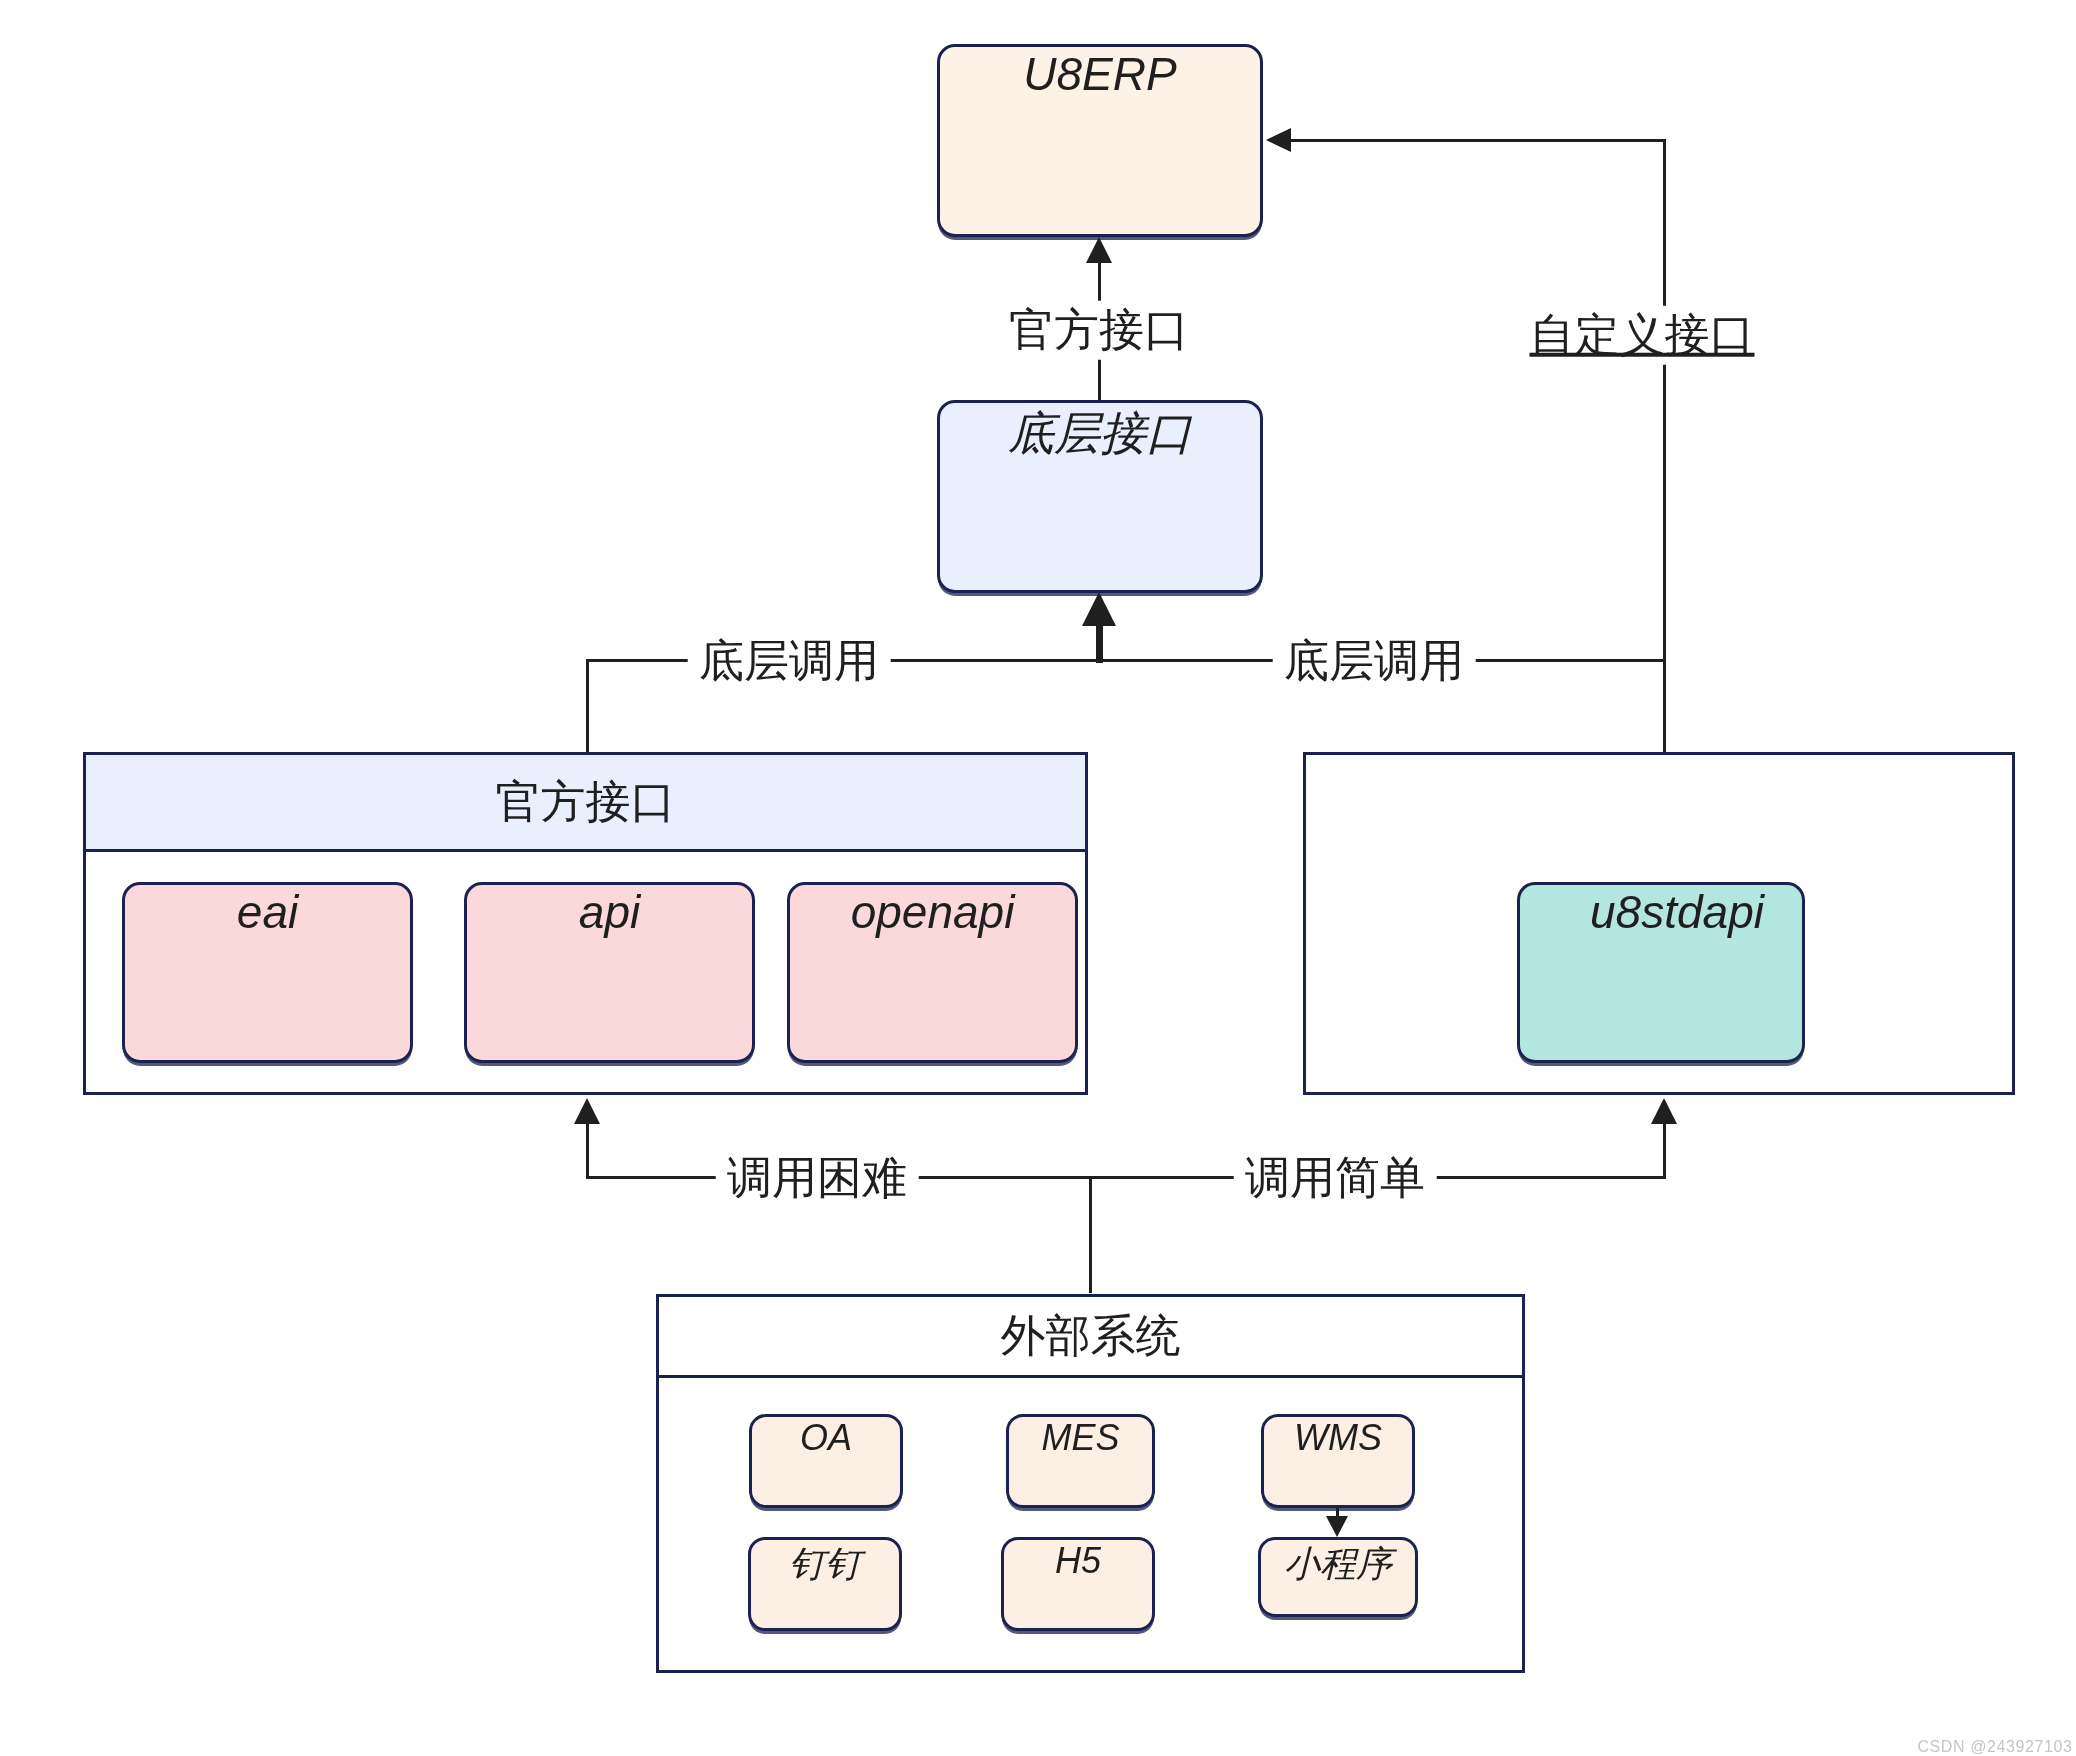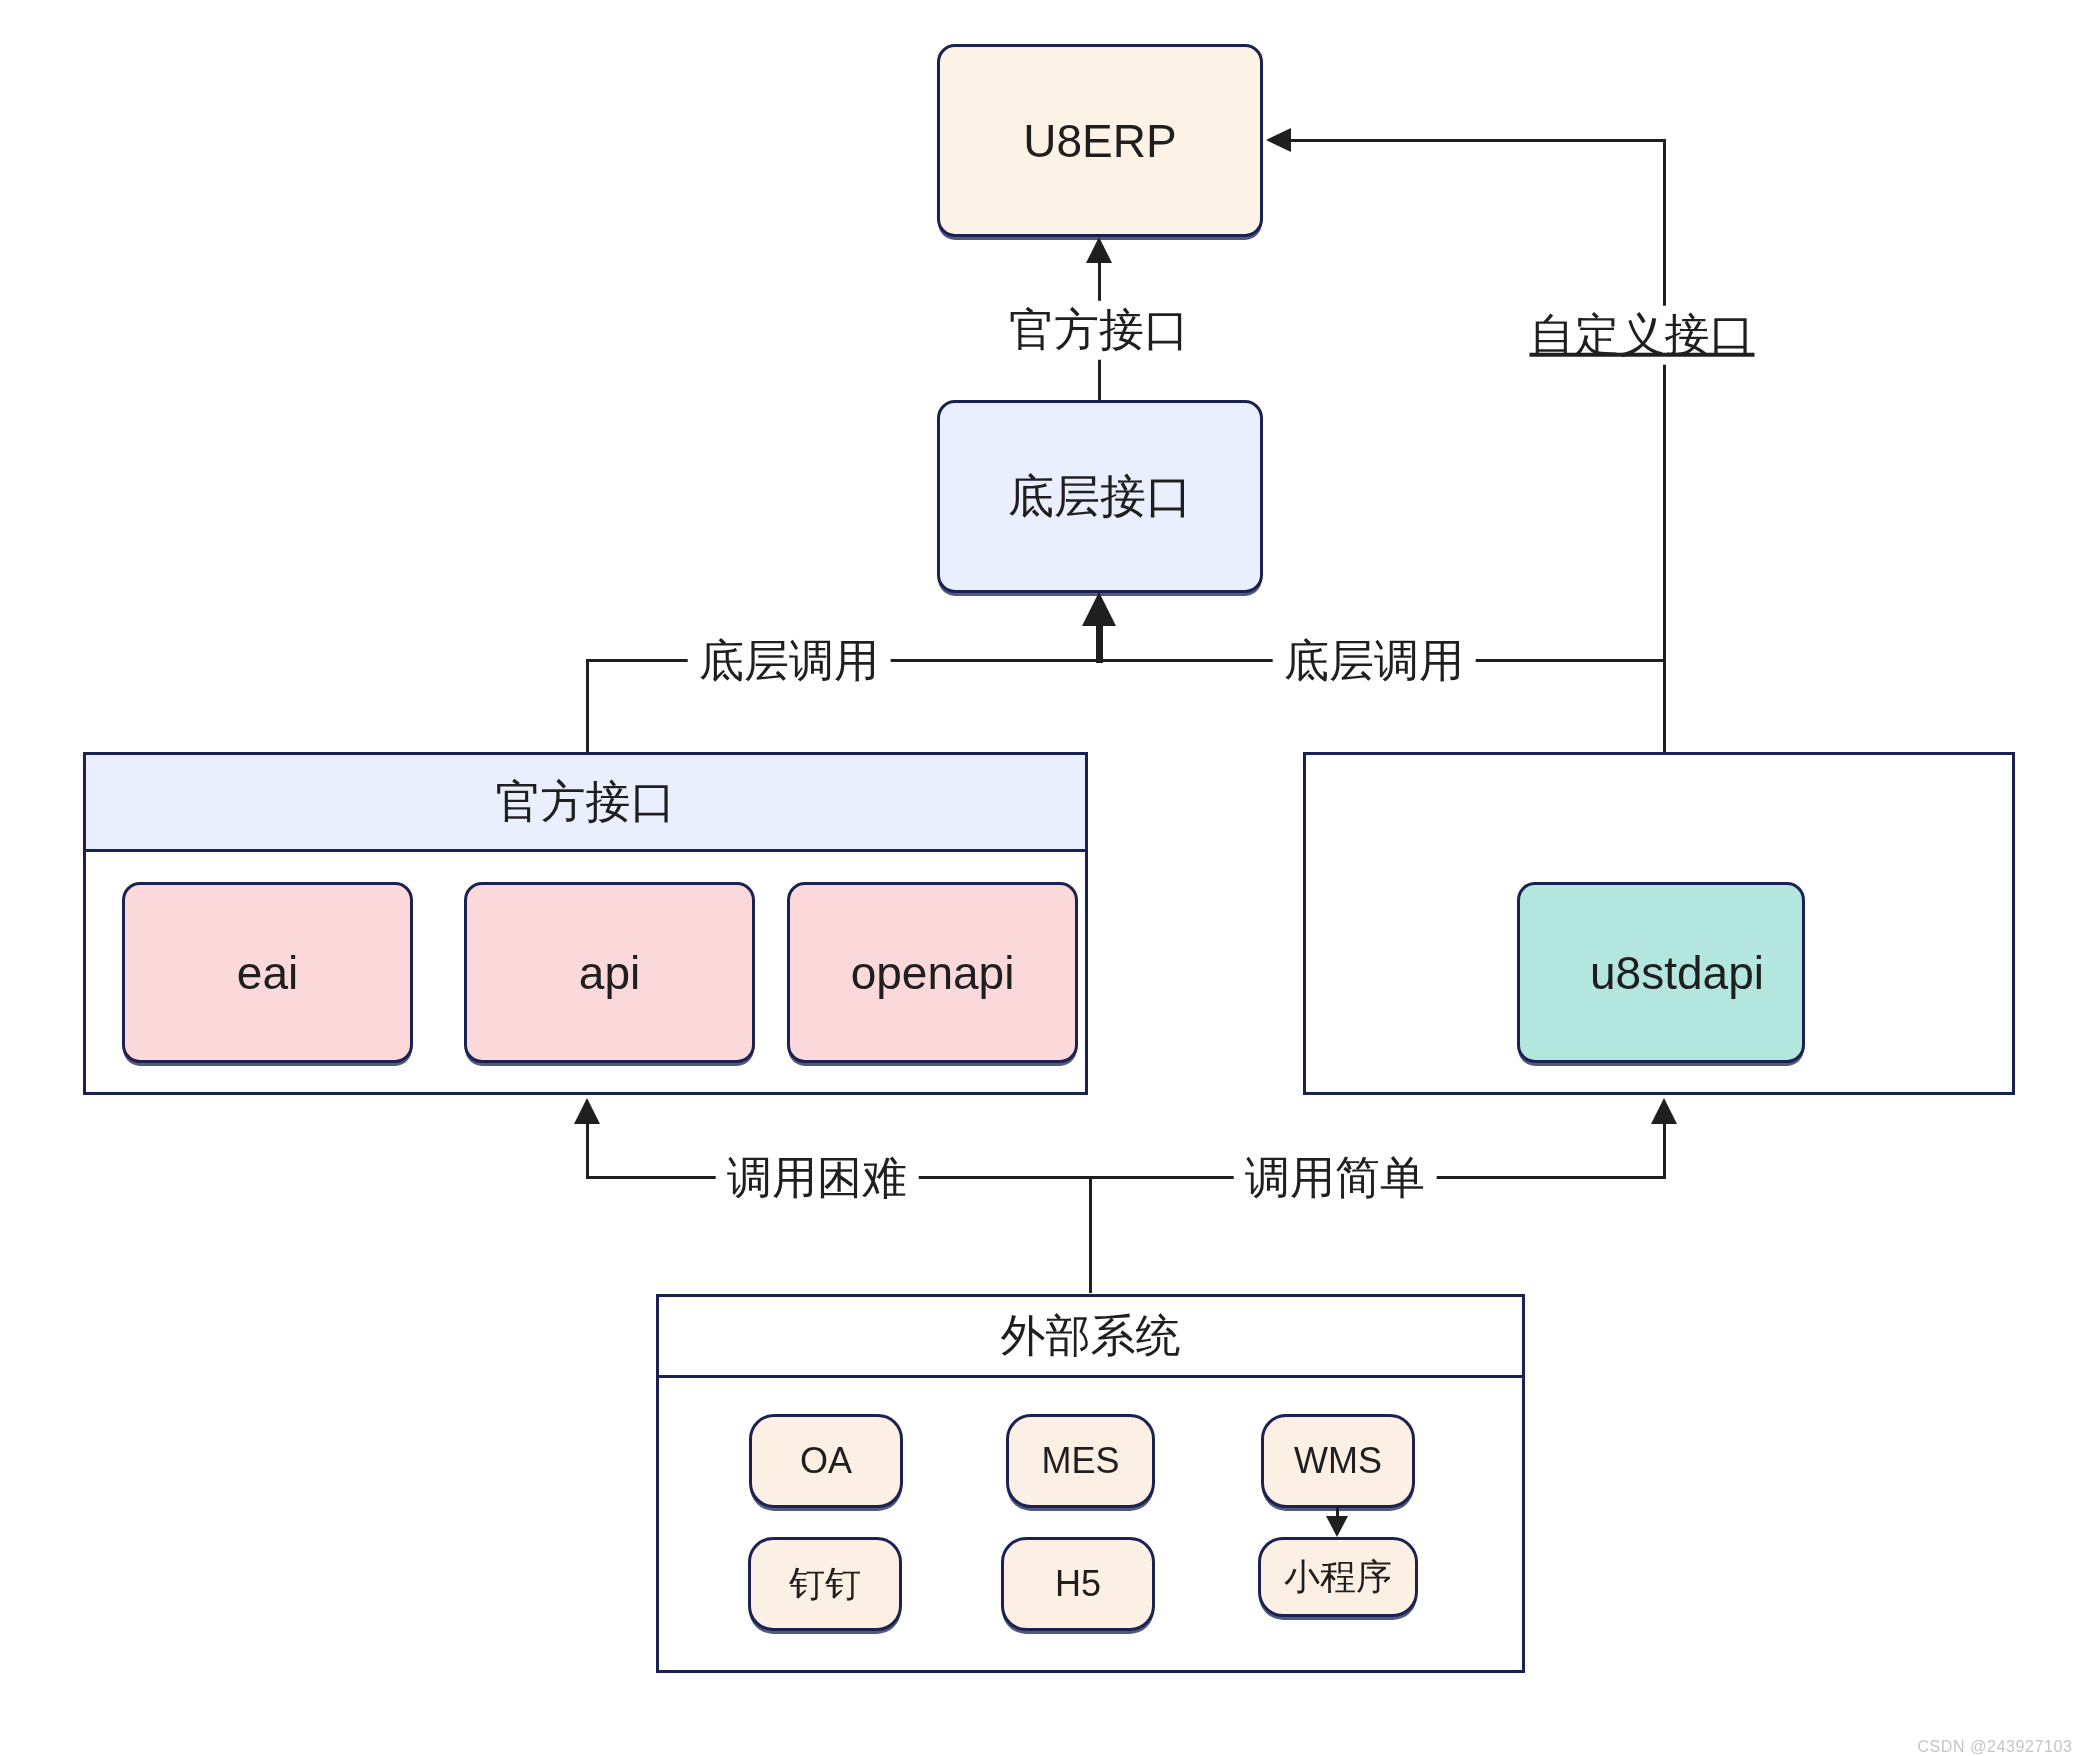--- a/index.html
+++ b/index.html
@@ -15,26 +15,27 @@
   }
   html,body{margin:0;padding:0;background:#fff;}
   body{font-family:"Liberation Sans","DejaVu Sans",sans-serif;}
   #canvas{position:relative;width:2077px;height:1757px;background:#ffffff;overflow:hidden;}
 
   
   .node{
     position:absolute;box-sizing:border-box;
     border:3.4px solid var(--border-navy);
     border-radius:18px;
-    display:flex;align-items:center;justify-content:center;
+    display:flex;align-items:flex-start;justify-content:center;
     color:var(--text-dark);
     box-shadow:0 4px 0 -1.1px rgba(27,33,80,.75);
+    font-style:italic;
   }
   .node.big{font-size:46px;}
-  .node.small{font-size:36px;border-radius:25px;}
+  .node.small{font-size:36px;border-radius:17px;}
   .cream{background:var(--fill-cream);}
   .blue{background:var(--fill-blue);}
   .pink{background:var(--fill-pink);}
   .teal{background:var(--fill-teal);padding-left:32px;}
   .peach{background:var(--fill-peach);}
 
   
   .group{
     position:absolute;box-sizing:border-box;
     border:3.4px solid var(--border-navy);

